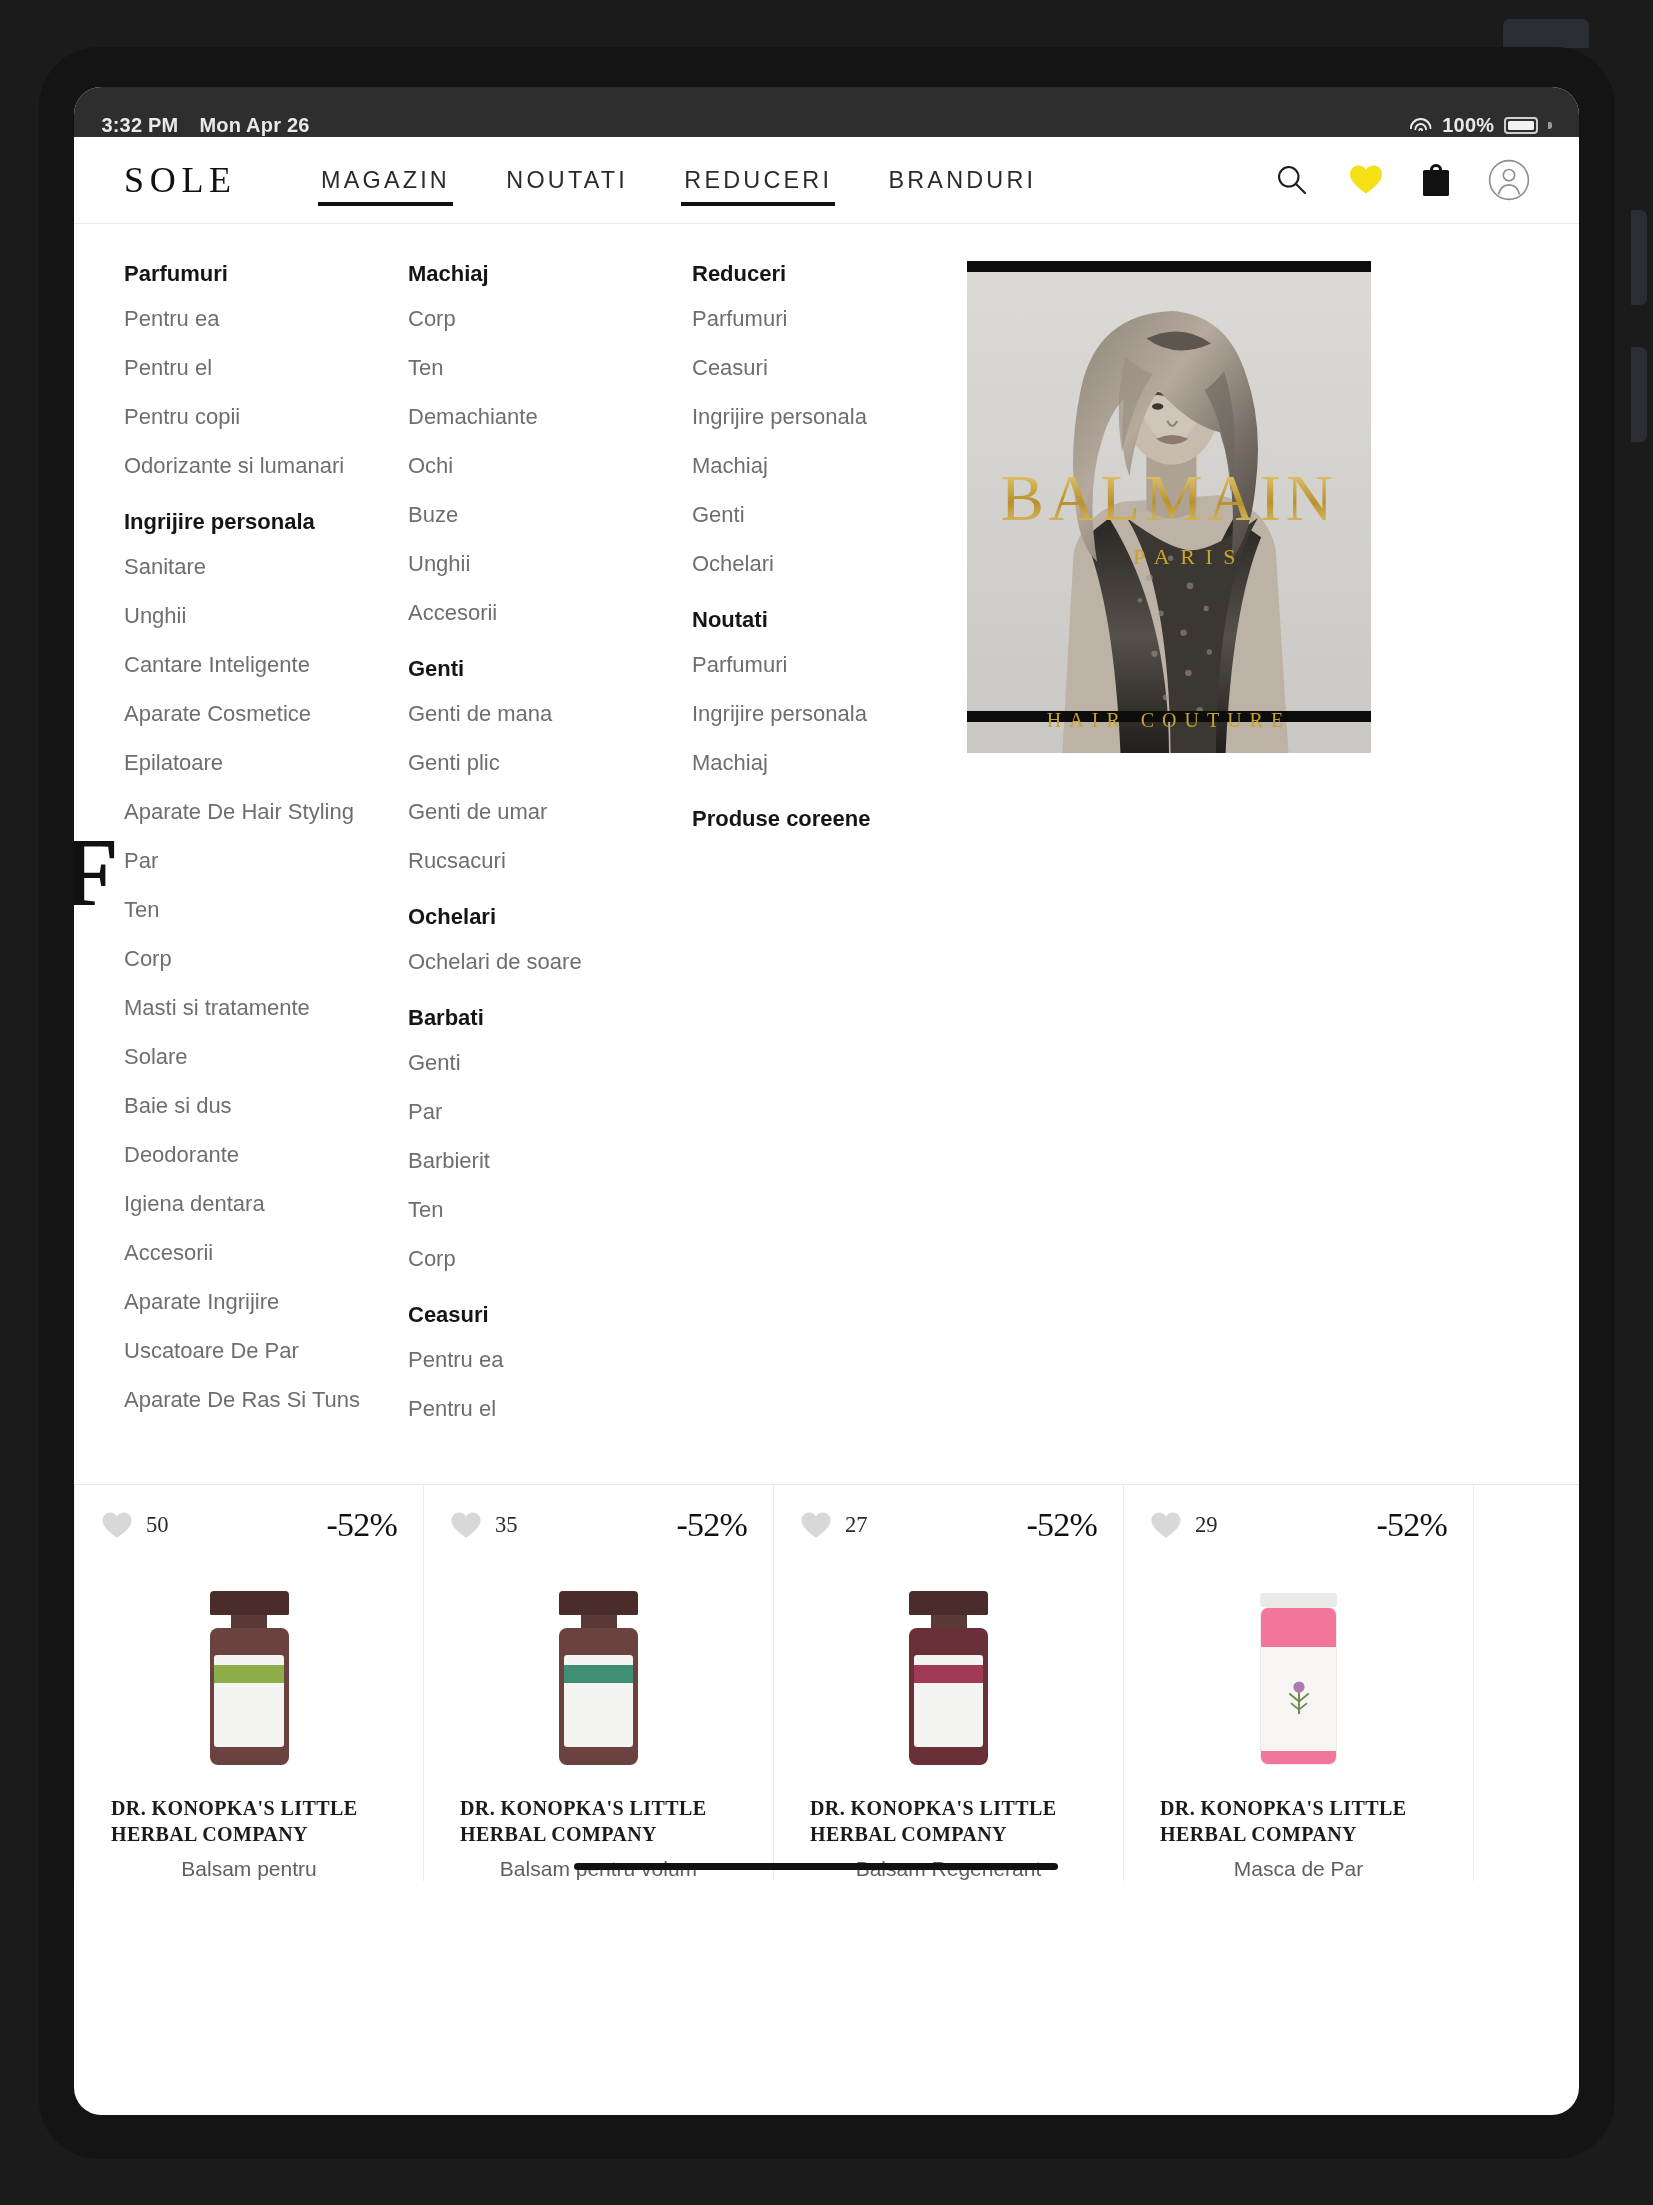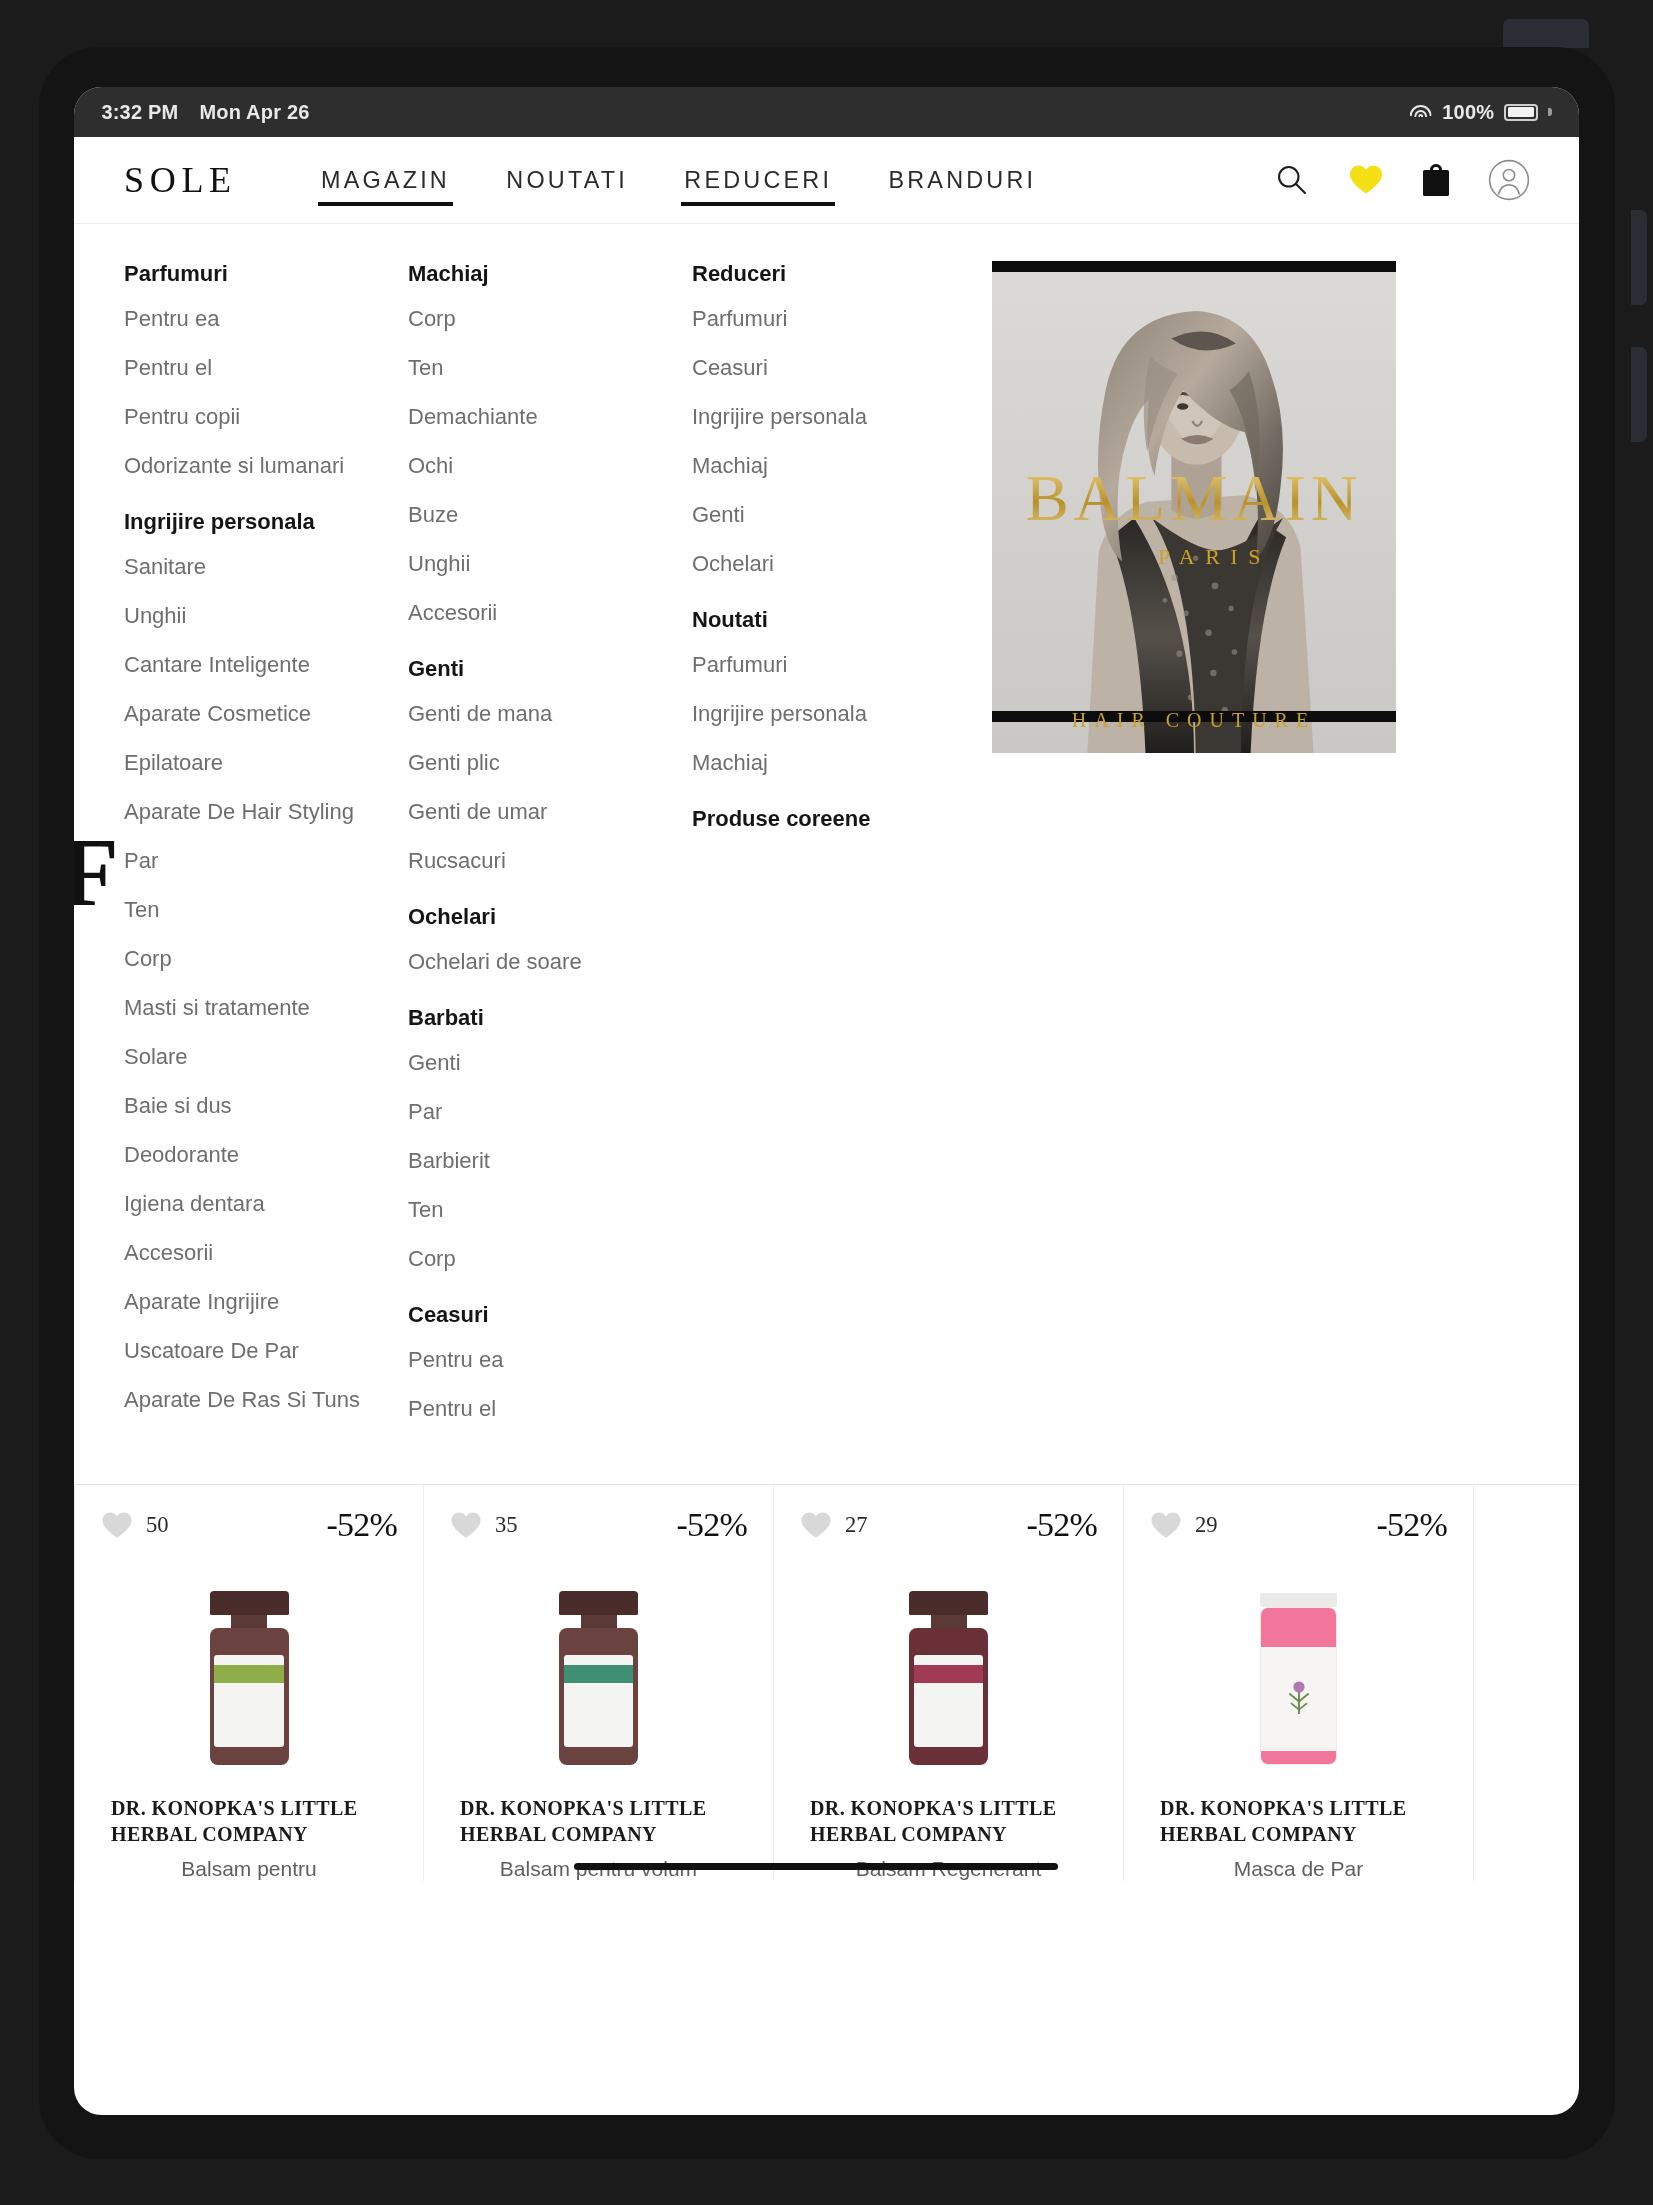--- a/index.html
+++ b/index.html
@@ -17,21 +17,21 @@
     background:#2a2d33; border-radius:0 6.5px 6.5px 0; }
   .btn-side2{ position:absolute; left:1631px; top:347px; width:16px; height:95px;
     background:#2a2d33; border-radius:0 6.5px 6.5px 0; }
 
   
   #screen{ position:absolute; left:74px; top:87px; width:1505px; height:2028px;
     background:#fff; border-radius:27.4px; overflow:hidden; }
 
   
   .statusbar{ height:50px; background:#2e2e2e; color:#e9e9e9;
-    display:flex; align-items:center; justify-content:space-between;
+    display:flex; align-items:flex-end; justify-content:space-between;
     padding:0 27.4px; font-size:20px; font-weight:600; letter-spacing:0.2px; }
   .sb-left{ display:flex; gap:21px; align-items:center; }
   .sb-right{ display:flex; gap:9.7px; align-items:center; }
   .wifi{ width:24px; height:18px; position:relative; display:inline-block; }
   .wifi i{ position:absolute; border:2.4px solid #e9e9e9; border-bottom:none;
     border-radius:50% 50% 0 0 / 100% 100% 0 0; left:50%; transform:translateX(-50%); }
   .wifi i:nth-child(1){ width:22.6px; height:11.3px; top:1.6px; }
   .wifi i:nth-child(2){ width:13.7px; height:7.3px; top:6.5px; }
   .wifi i:nth-child(3){ width:5.7px;  height:3.2px; top:11.3px; border-width:2.4px; }
   .batt{ width:34px; height:17px; border:2px solid #cfcfcf; border-radius:4px;
@@ -68,21 +68,21 @@
   
   .mega{ display:flex; padding:37px 50px 32px; background:#fff; gap:0; position:relative; }
   .mcol{ width:284px; }
   .mcol.wide{ width:266px; }
   .mgroup{ margin-bottom:32px; }
   .mhead{ font-size:22px; font-weight:bold; color:#151515; margin-bottom:21px; }
   .mitem{ font-size:22px; color:#6e6e6e; line-height:1; margin-bottom:27px; cursor:pointer; }
   .mitem:last-child{ margin-bottom:0; }
 
   
-  .balmain{ width:404px; height:492px; margin-left:34px; position:relative;
+  .balmain{ width:404px; height:492px; margin-left:9px; position:relative;
     background:#d6d4d1; overflow:hidden; flex:none; }
   .bm-bar{ position:absolute; left:0; right:0; height:11.3px; background:#0c0c0c; }
   .bm-bar.t{ top:0; } .bm-bar.b{ bottom:31px; }
   .bm-model{ position:absolute; left:0; right:0; top:0; bottom:0; }
   .bm-txt{ position:absolute; left:0; right:0; text-align:center;
     font-family:"Liberation Serif", serif; color:#c9a227; }
   .bm-name{ top:200px; font-size:65px; letter-spacing:4.8px;
     background:linear-gradient(180deg,#f2d98b,#b8912c 55%,#e6cf84);
     -webkit-background-clip:text; background-clip:text; color:transparent; }
   .bm-paris{ top:283px; font-size:22px; letter-spacing:10.5px;padding-left:41px; }

